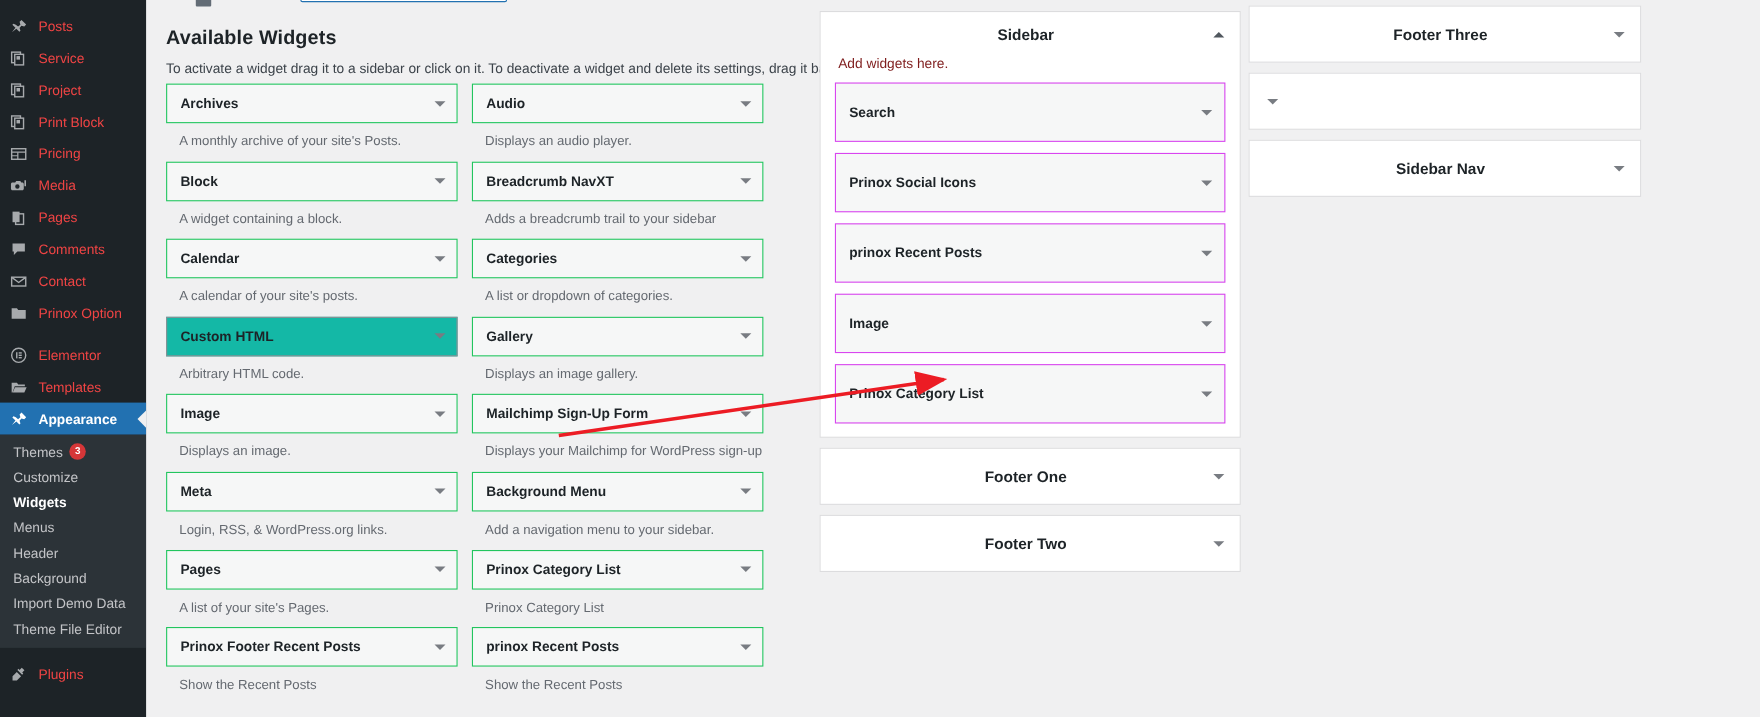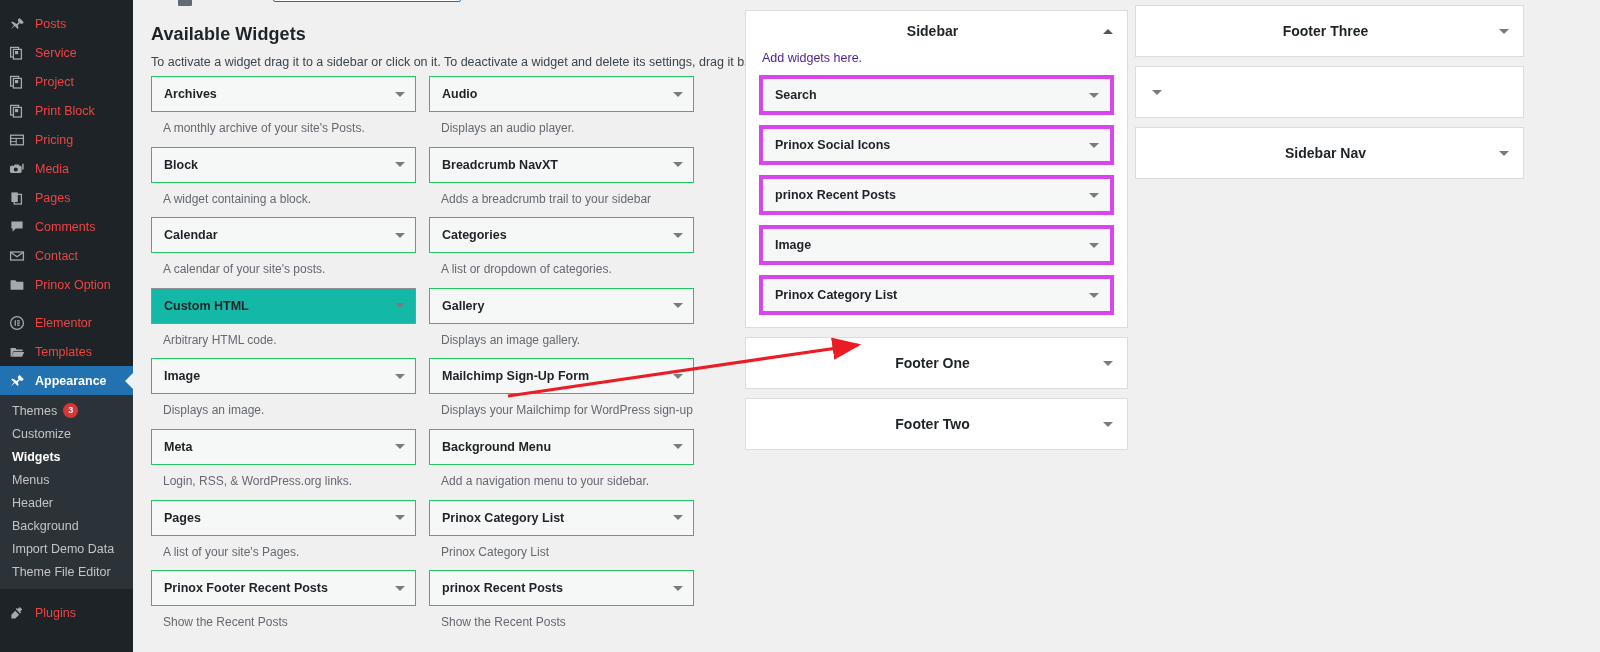--- a/index.html
+++ b/index.html
@@ -107,42 +107,42 @@
   .caret-up { border-bottom: 5px solid #50575e; }
   .wdesc {
     font-size: 12px; color: #646970;
     padding: 9px 0 10px 12px; line-height: 1.3;
     white-space: nowrap; overflow: hidden;
   }
 
   
   .panel-col { position: absolute; }
   #col-sidebars { left: 612px; top: 10px; width: 383px; }
-  #col-footers  { left: 1002px; top: 5px; width: 389px; }
+  #col-footers  { left: 1002px; top: 5px; width: 357px; }
 
   .panel {
     background: #fff; border: 1px solid #dcdcde;
     margin-bottom: 9px;
   }
   .panel-head {
     display: flex; align-items: center;
     padding: 0 14px 0 16px; height: 42px; cursor: pointer; text-align: center;
   }
   .panel.open .panel-head { height: 40px; padding-bottom: 0; }
   .panel-title {
     font-size: 14px; font-weight: bold; color: #1d2327;
     flex: 1 1 auto; white-space: nowrap;
   }
   .panel-sub {
-    font-size: 12.5px; color: #4c1d95;
+    font-size: 12.5px; color: #7f1d1d;
     padding: 0 16px 10px 16px;
   }
   .panel-body { padding: 0 13px 12px 13px; }
   .sb-widget {
-    height: 40px; background: #f6f7f7; border: 4px solid #d946ef;
+    height: 54px; background: #f6f7f7; border: 1px solid #d946ef;
     display: flex; align-items: center;
     padding: 0 11px 0 12px; margin-bottom: 10px; cursor: pointer;
   }
   .sb-widget:last-child { margin-bottom: 0; }
   .sb-widget .sbname {
     font-size: 12.5px; font-weight: bold; color: #1d2327;
     flex: 1 1 auto; white-space: nowrap;
   }
   .panel.tall .panel-head { height: 50px; }
 

